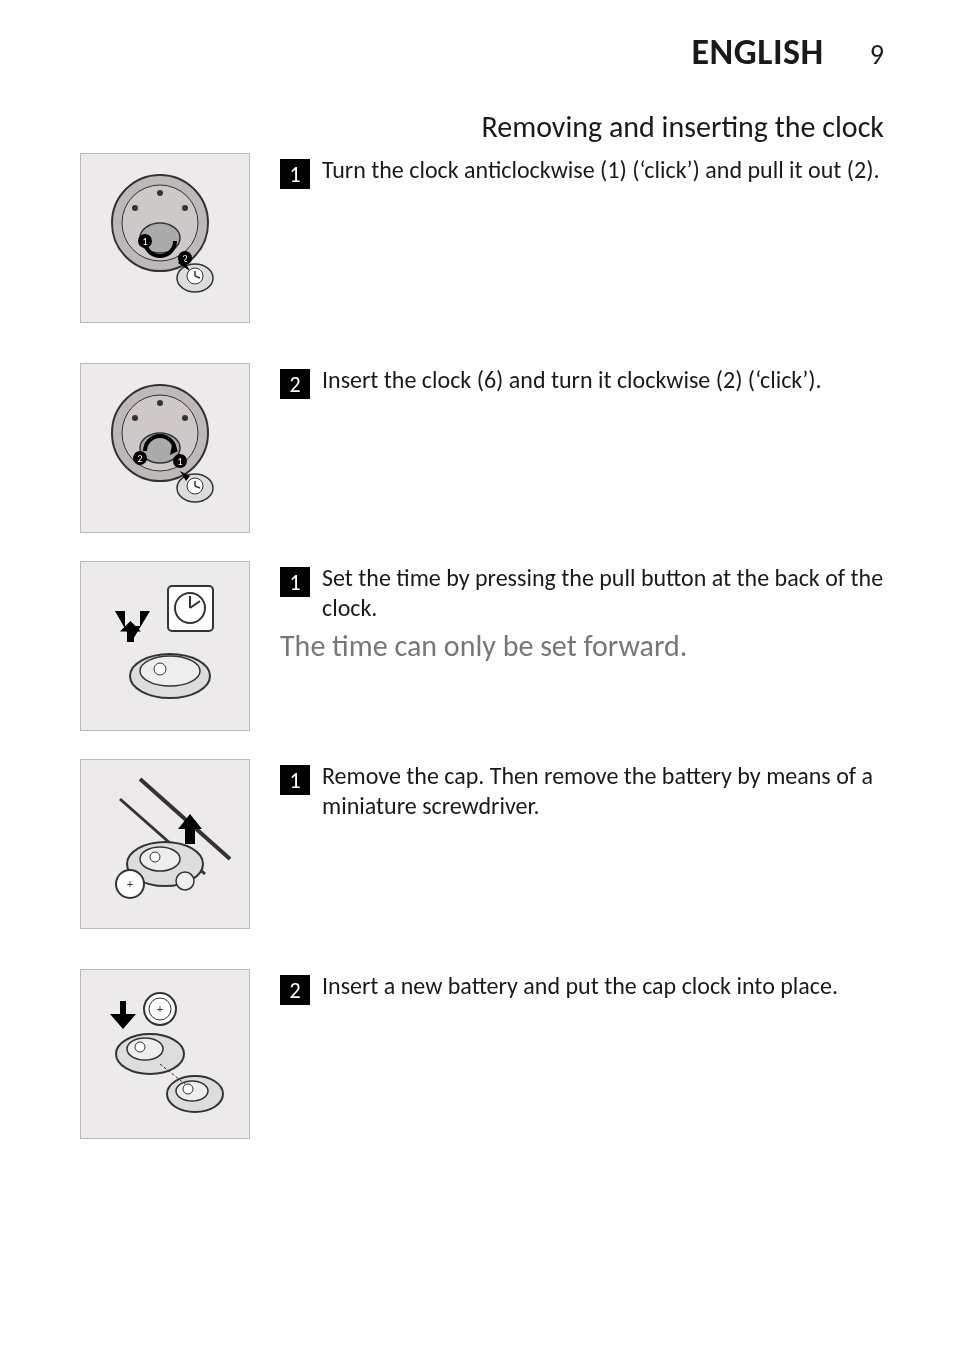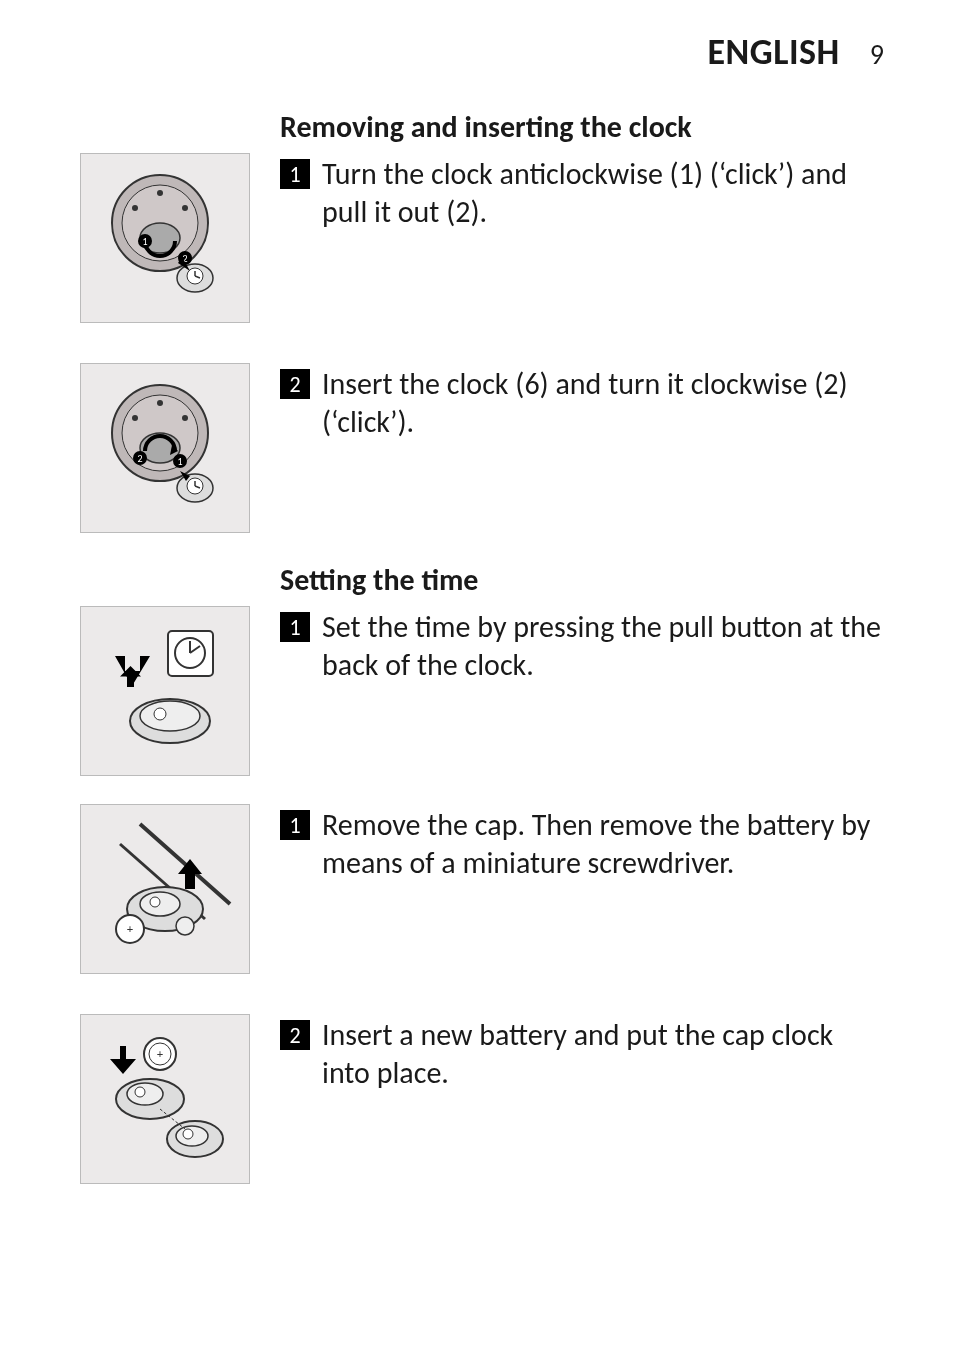--- a/index.html
+++ b/index.html
@@ -1,29 +1,29 @@
 <!DOCTYPE html>
 <html><head>
 <meta charset="utf-8">
 <style>
   * { box-sizing: border-box; margin: 0; padding: 0; }
   html, body { width: 954px; height: 1345px; background: #ffffff; font-family: "Gill Sans", "Gill Sans MT", "Trebuchet MS", Calibri, sans-serif; color: #1a1a1a; }
   .page { width: 954px; height: 1345px; position: relative; padding: 30px 70px 40px 50px; }
-  .header { display: flex; justify-content: flex-end; align-items: baseline; gap: 30px; margin-bottom: 34px; }
+  .header { display: flex; justify-content: flex-end; align-items: baseline; gap: 46px; margin-bottom: 34px; }
   .header .lang { font-size: 36px; font-weight: 700; letter-spacing: 0.5px; }
   .header .pnum { font-size: 28px; font-weight: 400; }
   .row { display: flex; align-items: flex-start; margin-bottom: 10px; }
   .figcol { width: 230px; flex: 0 0 230px; display: flex; justify-content: center; }
   .fig { width: 170px; height: 170px; border: 1px solid #bbb; background: #eceaea; display: flex; align-items: center; justify-content: center; }
   .fig svg { width: 150px; height: 150px; }
   .textcol { flex: 1; padding-top: 2px; }
-  .section-title { font-size: 30px; font-weight: 700; margin-bottom: 8px; }
+  .section-title { font-size: 30px; font-weight: 400; margin-bottom: 8px; text-align: right; }
   .step { display: flex; align-items: flex-start; gap: 12px; margin-bottom: 4px; }
   .numbox { display: inline-flex; align-items: center; justify-content: center; width: 30px; height: 30px; background: #000; color: #fff; font-size: 22px; font-weight: 400; flex: 0 0 30px; margin-top: 4px; }
-  .steptext { font-size: 30px; line-height: 1.25; font-weight: 400; }
+  .steptext { font-size: 24px; line-height: 1.25; font-weight: 400; }
   .note { font-size: 30px; line-height: 1.25; color: #777; margin-top: 2px; }
   .standalone-text { margin-left: 230px; }
   .spacer-sm { height: 18px; }
   .spacer-md { height: 30px; }
 </style>
 </head>
 <body>
 
 <div class="page">
 
@@ -97,23 +97,20 @@
     <div class="textcol">
       <div class="step">
         <span class="numbox">2</span>
         <span class="steptext">Insert the clock (6) and turn it clockwise (2) (‘click’).</span>
       </div>
     </div>
   </div>
 
   <div class="spacer-sm"></div>
 
-  <div class="standalone-text">
-    <div class="section-title">Setting the time</div>
-  </div>
 
   <div class="row">
     <div class="figcol">
       <div class="fig">
         <svg viewBox="0 0 150 150">
           <rect x="78" y="15" width="45" height="45" rx="4" fill="#fff" stroke="#333" stroke-width="2"></rect>
           <circle cx="100" cy="37" r="15" fill="#fff" stroke="#333" stroke-width="2"></circle>
           <line x1="100" y1="25" x2="100" y2="37" stroke="#333" stroke-width="2"></line>
           <line x1="100" y1="37" x2="110" y2="30" stroke="#333" stroke-width="2"></line>
           <polygon points="35,55 50,55 50,40 60,40 42,70 25,40 35,40" fill="#000"></polygon>
@@ -122,20 +119,21 @@
           <circle cx="70" cy="98" r="6" fill="#fff" stroke="#333"></circle>
           <polygon points="60,80 60,65 50,65 65,50 80,65 70,65 70,80" fill="#000" transform="translate(-5,15) scale(0.7)"></polygon>
         </svg>
       </div>
     </div>
     <div class="textcol">
       <div class="step">
         <span class="numbox">1</span>
         <span class="steptext">Set the time by pressing the pull button at the back of the clock.</span>
       </div>
+      <div class="note">The time can only be set forward.</div>
     </div>
   </div>
 
   <div class="spacer-sm"></div>
 
 
   <div class="row">
     <div class="figcol">
       <div class="fig">
         <svg viewBox="0 0 150 150">

